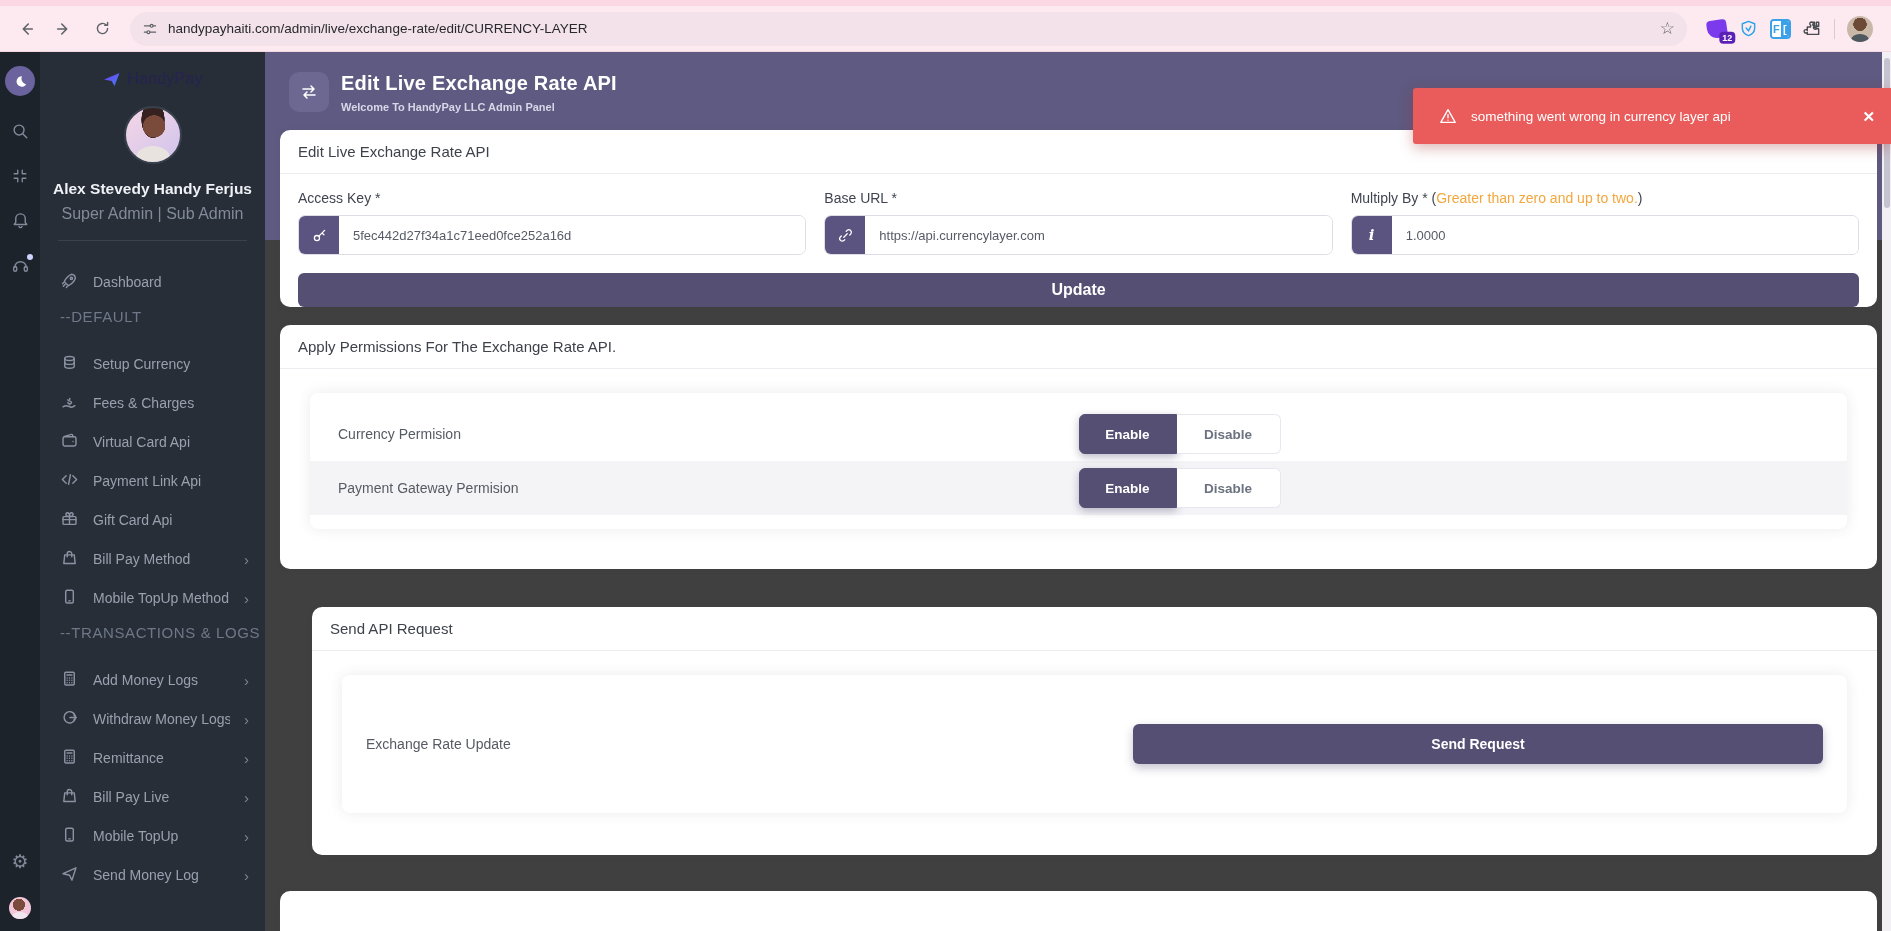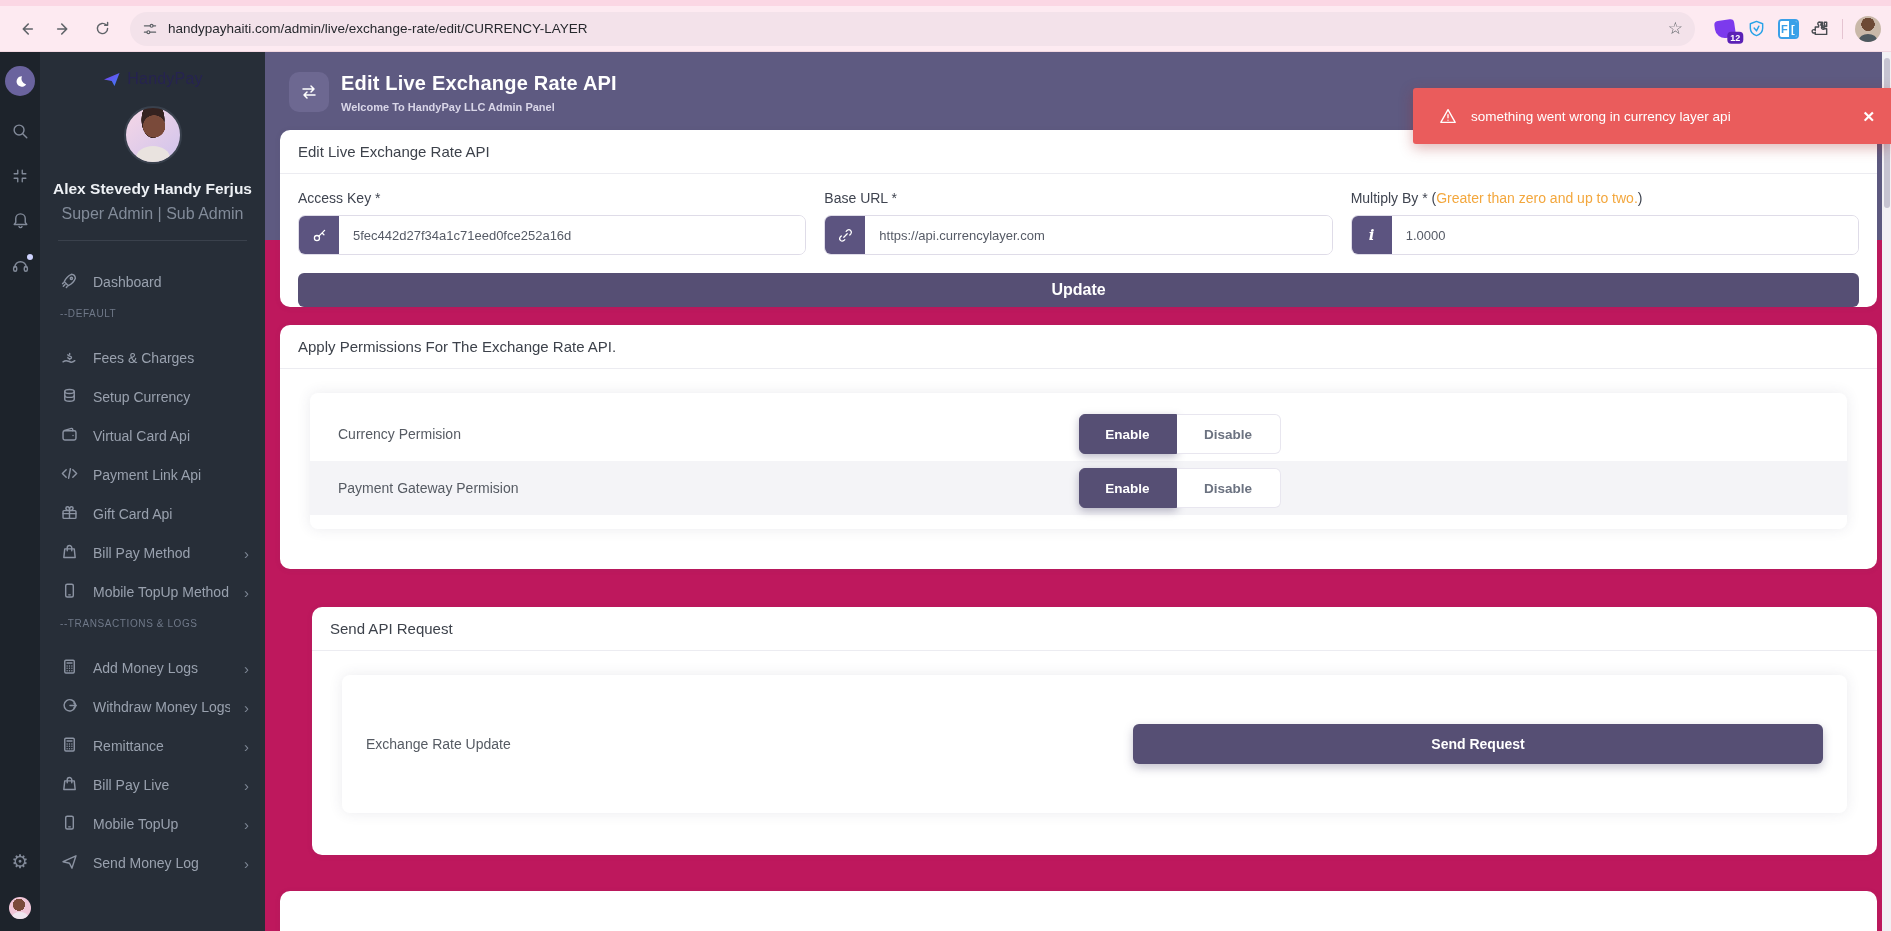--- a/index.html
+++ b/index.html
@@ -9,21 +9,21 @@
     background:#efeef3;
     position:relative;
     color:#3d424b;
   }
   svg { stroke:currentColor; fill:none; stroke-width:1.5; stroke-linecap:round; stroke-linejoin:round; }
 
   
   .browser-bar{
     position:absolute; top:0; left:0; width:1891px; height:52px;
     background:#fdeaf1; border-bottom:1px solid #f2d7e1;
-    display:flex; align-items:center; padding:6px 2px 0 10px; gap:6px;
+    display:flex; align-items:center; padding:6px 10px 0 10px; gap:6px;
   }
   .browser-bar::before{
     content:""; position:absolute; top:0; left:0; right:0; height:6px; background:#fbd7e4;
   }
   .nav-btn{ width:32px; height:32px; border-radius:50%; display:flex; align-items:center; justify-content:center; color:#5f6368; font-size:17px; flex:0 0 auto; cursor:pointer;}
   .url-bar{
     flex:1; height:34px; background:#f3e2ea; border-radius:17px;
     display:flex; align-items:center; padding:0 12px; gap:10px; margin:0 6px; min-width:0;
   }
   .url-text{ font-size:13.5px; color:#27292e; white-space:nowrap; overflow:hidden; flex:1;}
@@ -71,24 +71,24 @@
   }
   .profile-avatar::after{ content:""; position:absolute; left:10px; right:10px; bottom:-8px; height:24px; border-radius:50% 50% 0 0; background:#e9e3df;}
   .profile-name{ text-align:center; color:#eef1f5; font-weight:bold; font-size:15.5px; margin-top:16px;}
   .profile-role{ text-align:center; color:#828b99; font-size:16px; margin-top:7px;}
   .side-divider{ height:1px; background:#3a414c; margin:17px 18px 6px;}
   .side-menu{ flex:1; overflow:hidden; padding:4px 0 0;}
   .menu-item{ display:flex; align-items:flex-end; height:39px; padding:0 16px 0 20px; color:#99a1ae; font-size:14px; cursor:pointer; gap:14px;}
   .menu-item .mi-icon{ width:19px; height:19px; display:flex; align-items:center; justify-content:center; color:#8b93a2; flex:0 0 auto;}
   .menu-item .mi-label{ flex:1; white-space:nowrap; overflow:hidden;}
   .menu-item .mi-chevron{ color:#7d8694; font-size:15px; line-height:1;}
-  .menu-section{ color:#6f7888; font-size:10px; letter-spacing:.6px; padding:18px 20px 8px; white-space:nowrap;}
-
-  
-  .main{ position:absolute; top:52px; left:265px; right:0; bottom:0; background:#be185d; overflow:hidden;}
+  .menu-section{ color:#6f7888; font-size:15px; letter-spacing:.6px; padding:18px 20px 8px; white-space:nowrap;}
+
+  
+  .main{ position:absolute; top:52px; left:265px; right:0; bottom:0; background:#404040; overflow:hidden;}
   .purple-band{ position:absolute; top:0; left:0; right:0; height:188px; background:var(--accent,#5e5a81);}
   .page-head{ position:relative; z-index:2; display:flex; align-items:flex-start; gap:12px; padding:20px 0 0 24px; height:78px;}
   .head-icon{ width:40px; height:40px; border-radius:10px; background:#6d6891; color:#fff; display:flex; align-items:center; justify-content:center; flex:0 0 auto;}
   .head-title{ color:#fff; font-size:20px; font-weight:bold; letter-spacing:.2px;}
   .head-sub{ color:#d9d6e8; font-size:11px; font-weight:bold; margin-top:6px;}
 
   
   .toast{
     position:absolute; z-index:30; top:36px; right:0; width:478px; height:56px;
     background:var(--danger,#ea5c5c); color:#fff; display:flex; align-items:center;
@@ -267,35 +267,35 @@
             <circle cx="12" cy="7.7" r="1.2"></circle>
             <path d="m5.3 14.2-1.8 1.9M7.6 16.3l-.9 1M3.7 12.4l-1 .9"></path>
           </svg>
         </span>
         <span class="mi-label">Dashboard</span>
       </div>
       <div class="menu-section">--DEFAULT</div>
       <div class="menu-item">
         <span class="mi-icon">
           <svg width="19" height="19" viewBox="0 0 20 20" stroke-width="1.3">
-            <path d="M8.3 8.2c0 .9.9 1.2 1.9 1.4 1 .2 1.9.5 1.9 1.4s-.9 1.3-1.9 1.3-1.9-.4-1.9-1.3M10.2 6.9v1M10.2 12.3v1"></path>
-            <path d="M3.2 15.6c2-1.4 3.9-1.5 5.8-.6l2 .8c1.6.6 3.1-.2 4.6-1.4"></path>
-          </svg>
-        </span>
-        <span class="mi-label">Fees &amp; Charges</span>
-      </div>
-      <div class="menu-item">
-        <span class="mi-icon">
-          <svg width="19" height="19" viewBox="0 0 20 20" stroke-width="1.3">
             <ellipse cx="10" cy="5.8" rx="5" ry="2.1"></ellipse>
             <path d="M5 5.8v4.1c0 1.1 2.2 2.1 5 2.1s5-1 5-2.1V5.8"></path>
             <path d="M5 9.9V14c0 1.1 2.2 2.1 5 2.1s5-1 5-2.1V9.9"></path>
           </svg>
         </span>
         <span class="mi-label">Setup Currency</span>
+      </div>
+      <div class="menu-item">
+        <span class="mi-icon">
+          <svg width="19" height="19" viewBox="0 0 20 20" stroke-width="1.3">
+            <path d="M8.3 8.2c0 .9.9 1.2 1.9 1.4 1 .2 1.9.5 1.9 1.4s-.9 1.3-1.9 1.3-1.9-.4-1.9-1.3M10.2 6.9v1M10.2 12.3v1"></path>
+            <path d="M3.2 15.6c2-1.4 3.9-1.5 5.8-.6l2 .8c1.6.6 3.1-.2 4.6-1.4"></path>
+          </svg>
+        </span>
+        <span class="mi-label">Fees &amp; Charges</span>
       </div>
       <div class="menu-item">
         <span class="mi-icon">
           <svg width="19" height="19" viewBox="0 0 20 20" stroke-width="1.3">
             <rect x="3.2" y="6" width="13.6" height="9.8" rx="1.8"></rect>
             <path d="M13.4 6V4.7c0-.8-.7-1.3-1.4-1.1L4.8 5.7"></path>
             <path d="M13.7 11h.01"></path>
           </svg>
         </span>
         <span class="mi-label">Virtual Card Api</span>

